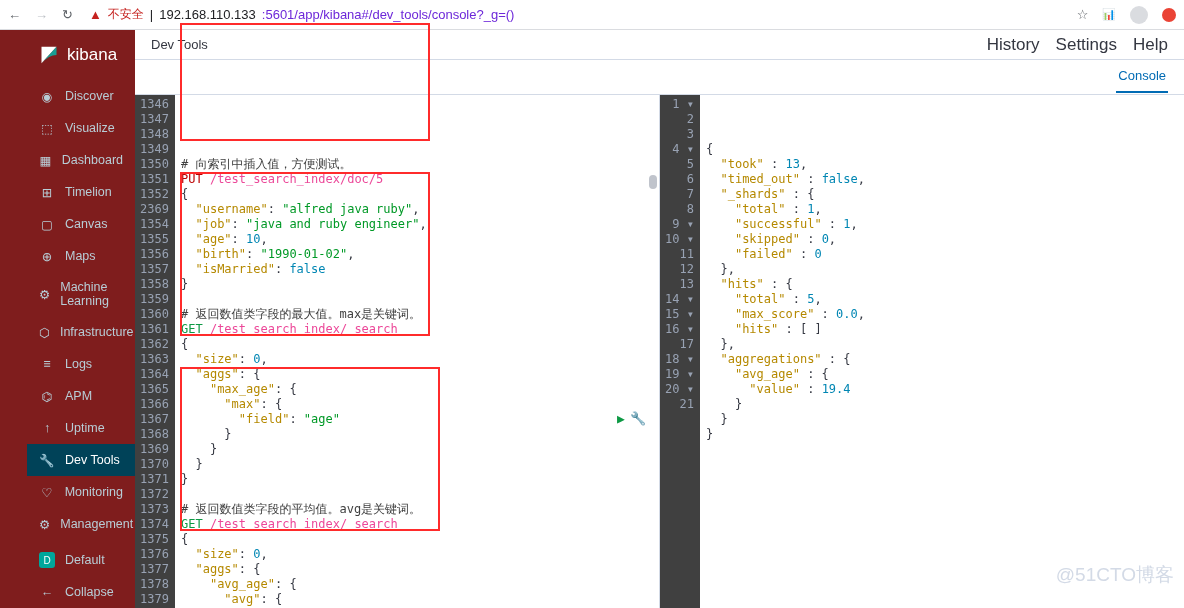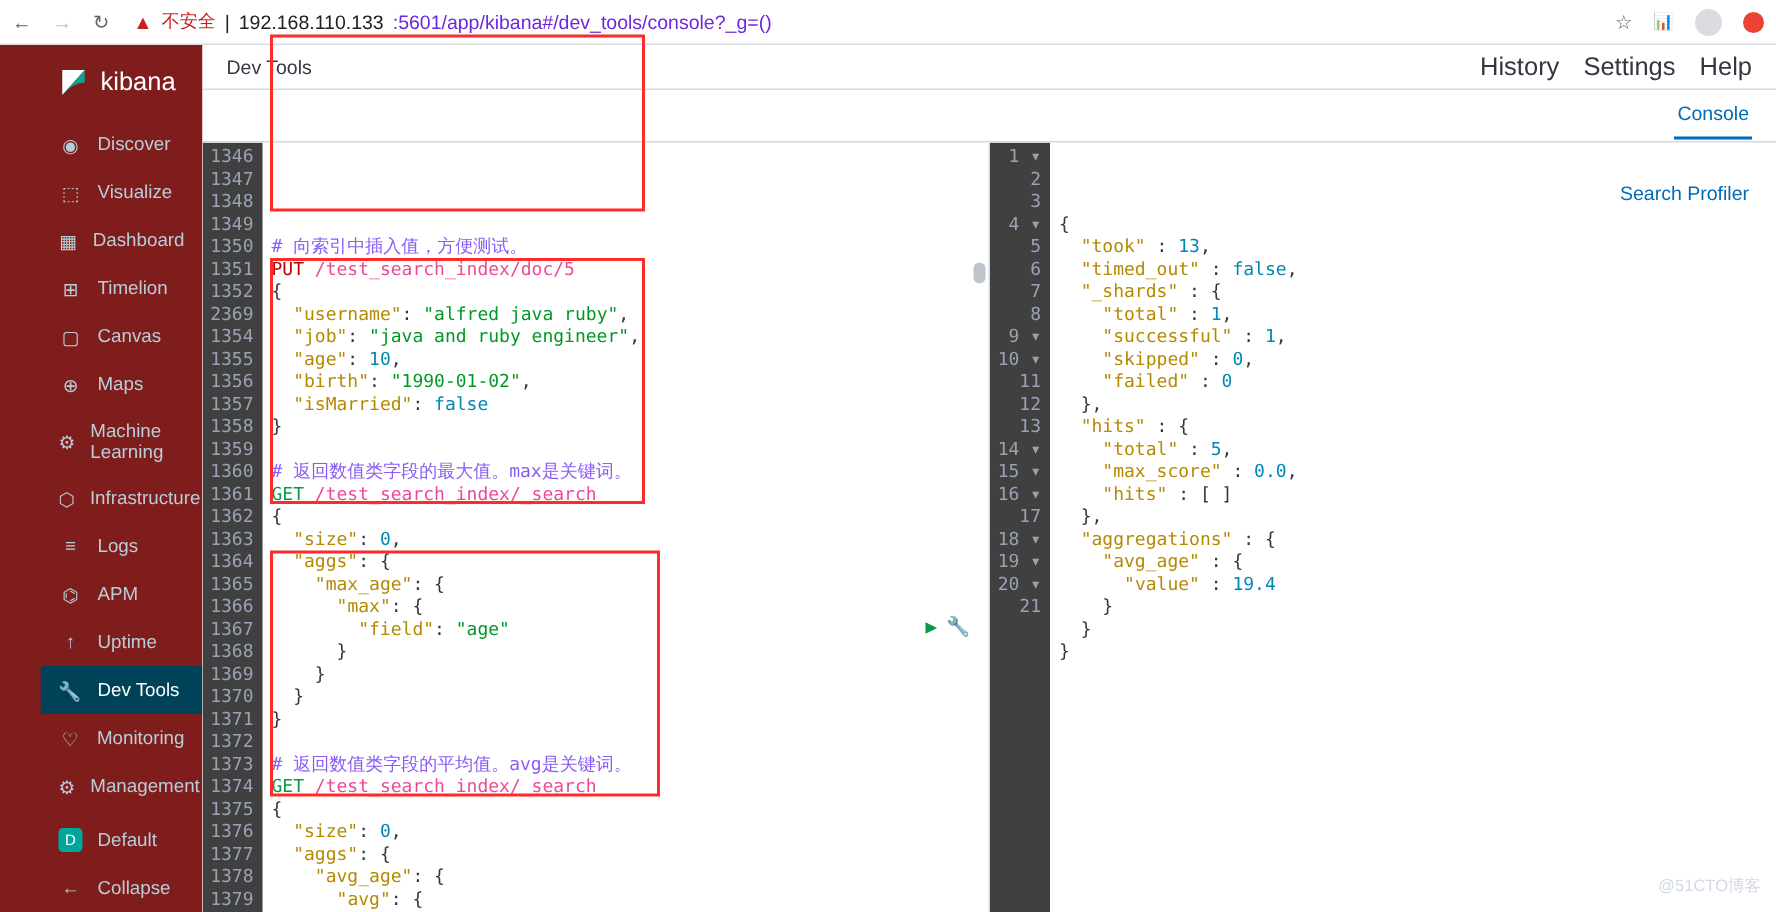--- a/index.html
+++ b/index.html
@@ -45,33 +45,33 @@
 .gutter { background: #404040; color: #98a2b3; text-align: right; padding: 2px 6px 2px 4px; user-select: none; min-width: 40px; }
 .gutter div { height: 15px; }
 .code { flex: 1; padding: 2px 6px; white-space: pre; overflow: hidden; position: relative; }
 .code .line { height: 15px; }
 .s { color: #009926; }
 .k { color: #b58900; }
 .n { color: #0086b3; }
 .m { color: #b00; }
 .g { color: #0d9944; }
 .p { color: #ec4899; }
-.c { color: #8b5cf6; }
+.c { color: #404040; }
 .redbox { position: absolute; border: 2px solid #ff2b2b; pointer-events: none; }
 .r1 { left: 180px; top: 23px; width: 250px; height: 118px; }
 .r2 { left: 180px; top: 172px; width: 250px; height: 164px; }
 .r3 { left: 180px; top: 367px; width: 260px; height: 164px; }
 .cur-line { position: absolute; background: #e8eef4; height: 15px; left: 0; right: 0; z-index: -1; }
 .cle { top: 318px; }
 .action-btns { position: absolute; right: 12px; top: 316px; display: flex; gap: 6px; color: #006bb4; font-size: 13px; }
 .action-btns span { cursor: pointer; }
 .resp-top { position: absolute; background: #e8eef4; height: 15px; left: 0; right: 0; top: 2px; z-index: -1; }
 .scroll-thumb { position: absolute; right: 2px; width: 8px; background: #c0c4cc; border-radius: 4px; }
 .st1 { top: 80px; height: 14px; }
-.watermark { position: absolute; right: 10px; bottom: 10px; color: #d3dae6; font-size: 11px; }
+.watermark { position: absolute; right: 10px; bottom: 20px; color: #d3dae6; font-size: 19px; }
 </style>
 </head>
 <body>
 
 <div class="chrome-bar">
   <div class="chrome-icons">
     <span>←</span>
     <span class="disabled">→</span>
     <span>↻</span>
   </div>
@@ -171,21 +171,20 @@
     <div class="topbar">
       <span class="crumb">Dev Tools</span>
       <div class="top-links" id="toplinks">
           <span>History</span>
           <span>Settings</span>
           <span>Help</span>
         </div>
     </div>
     <div class="tabs" id="tabs">
         <div class="tab active">Console</div>
-        <div class="tab">Search Profiler</div>
       </div>
     <div class="console">
       <div class="editor">
         <div class="gutter" id="egutter">
             <div>1346</div>
             <div>1347</div>
             <div>1348</div>
             <div>1349</div>
             <div>1350</div>
             <div>1351</div>

